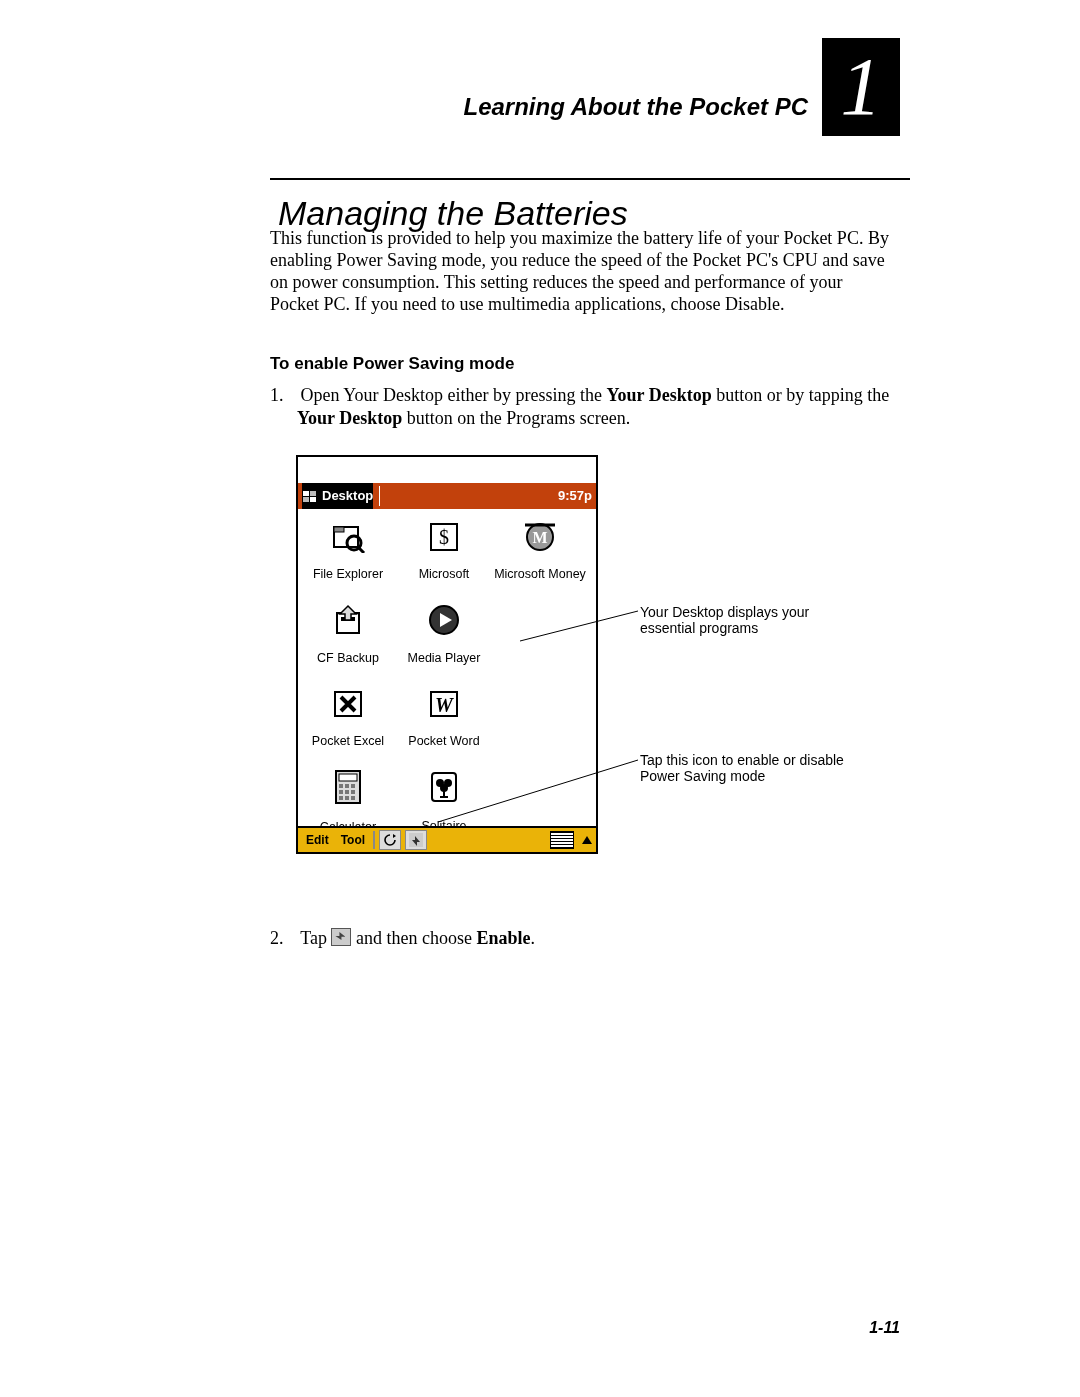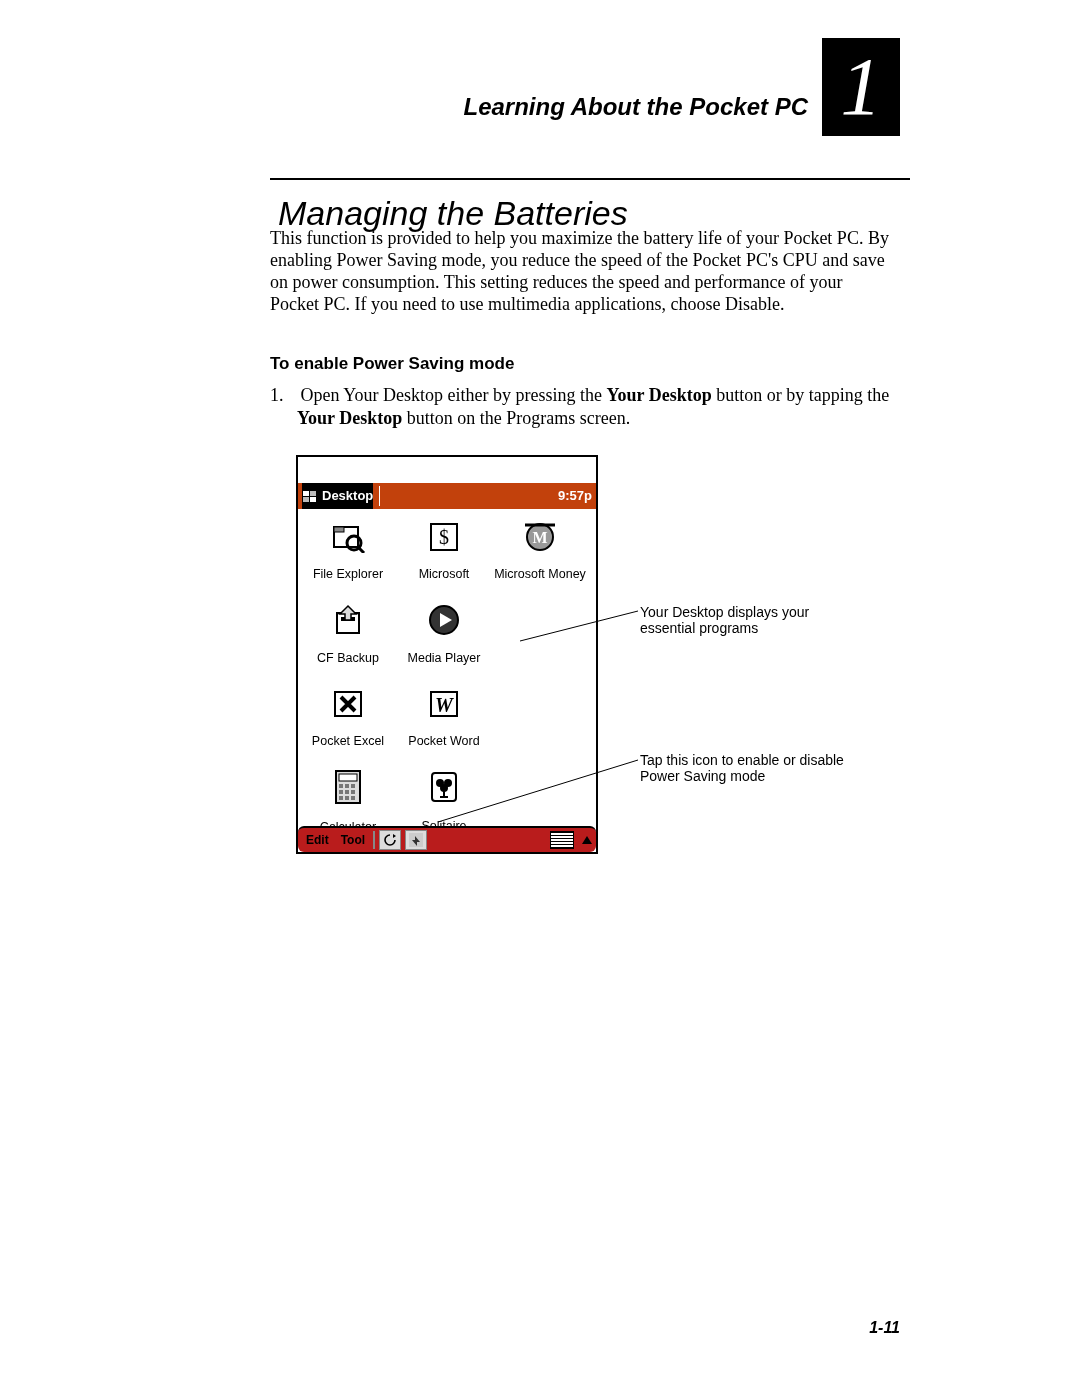--- a/index.html
+++ b/index.html
@@ -158,28 +158,27 @@
     align-items: center;
     justify-content: center;
     width: 40px; height: 36px;
     margin-top: 4px;
   }
   .ppc-bottom {
     position: absolute;
     left: 0; right: 0; bottom: 0;
     height: 24px;
     border-top: 2px solid #000;
-    background: #b91c1c;
+    background: #eab308;
     display: flex;
     align-items: center;
     padding: 0 4px;
     gap: 4px;
     font-weight: 700;
     font-size: 12px;
-    border-radius: 6px;
   }
   .ppc-bottom .menu { padding: 0 4px; text-decoration: underline; text-decoration-color: transparent; }
   .ppc-bottom .sep { width: 2px; height: 18px; background: #888; }
   .ppc-bottom .tb-icon {
     width: 20px; height: 18px; display: inline-flex; align-items: center; justify-content: center;
     border: 1px solid #888; background: #ddd;
   }
   .ppc-bottom .spacer { flex: 1; }
   .keyboard-icon { width: 22px; height: 16px; border: 1px solid #000; display: inline-block; background:
     repeating-linear-gradient(to bottom, #000 0 1px, #fff 1px 3px);
@@ -407,15 +406,19 @@
 
   <div class="callout-area">
     <svg class="leaders" width="310" height="402">
       <line x1="38" y1="175" x2="-80" y2="205" stroke="#000" stroke-width="1"></line>
       <line x1="38" y1="324" x2="-162" y2="386" stroke="#000" stroke-width="1"></line>
     </svg>
     <div class="callout-text callout1">Your Desktop displays your essential programs</div>
     <div class="callout-text callout2">Tap this icon to enable or disable Power Saving mode</div>
   </div>
 
+  <div class="step2">
+    <span class="num">2.</span>
+    <span>Tap </span><span class="mini-power"></span><span> and then choose </span><b>Enable</b><span>.</span>
+  </div>
 
   <div class="page-num">1-11</div>
 </div>
 
 </body></html>

